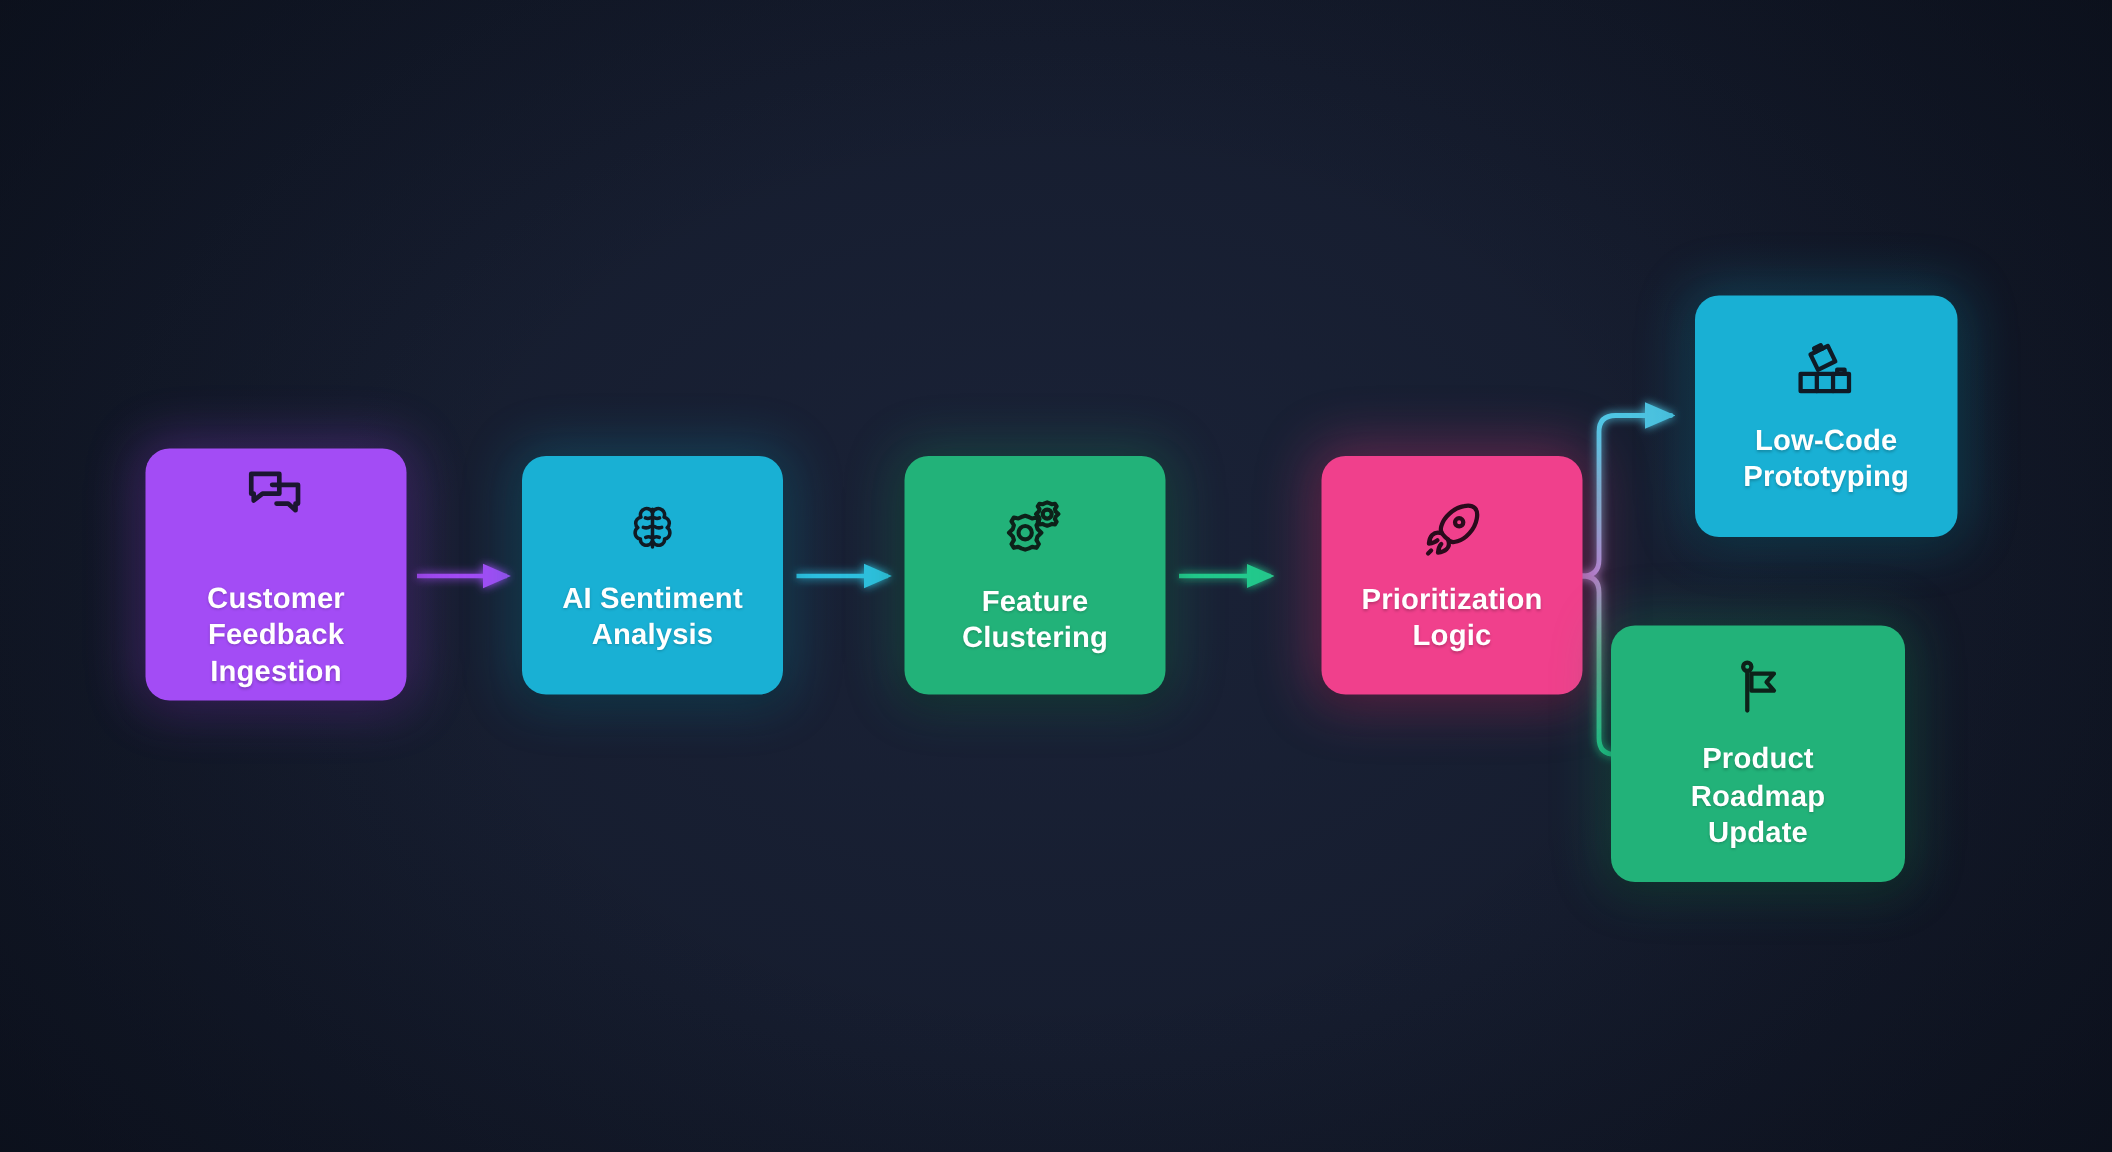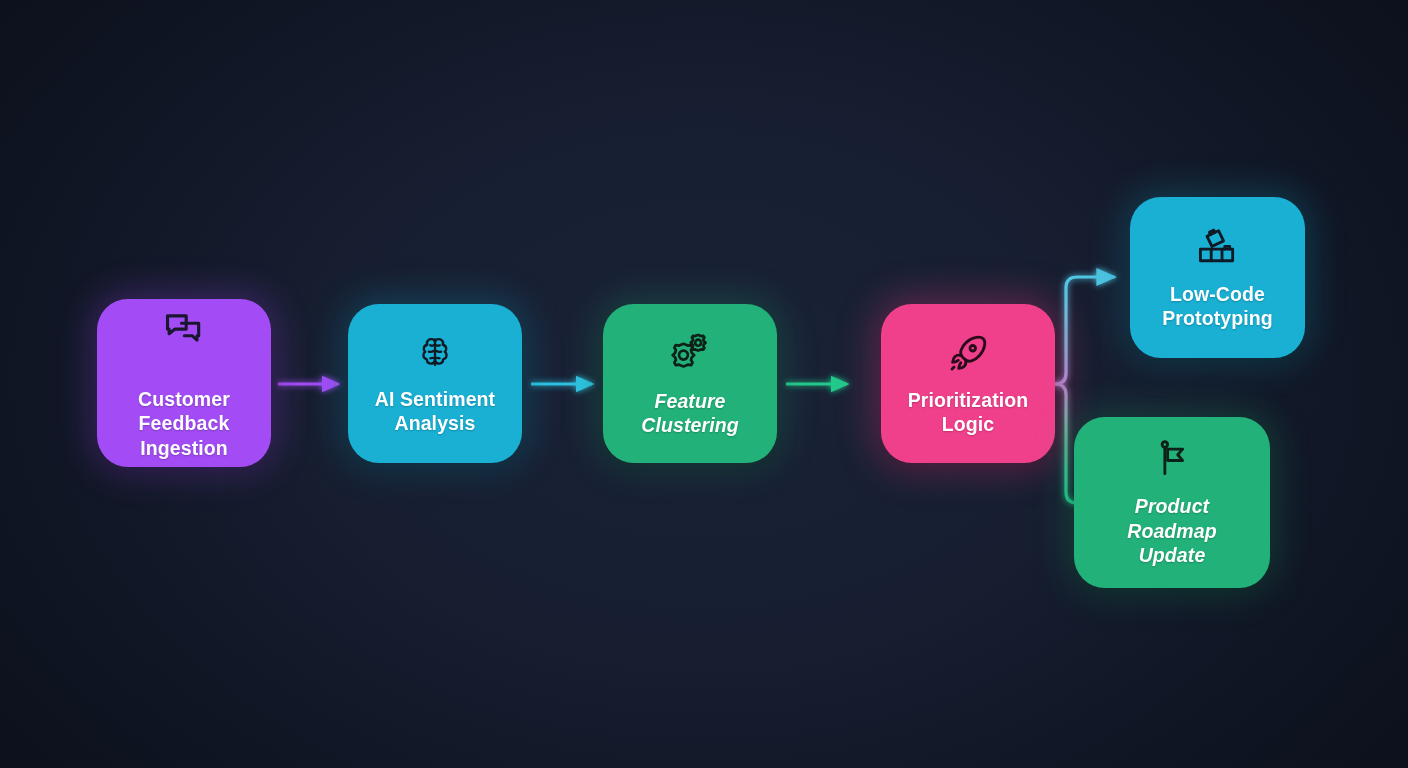--- a/index.html
+++ b/index.html
@@ -18,21 +18,21 @@
   #stage::after{
     content:"";
     position:absolute; inset:0;
     pointer-events:none;
     background:radial-gradient(ellipse 980px 700px at 50% 50%, rgba(0,0,0,0) 40%, rgba(5,8,16,.55) 100%);
   }
   svg.links { position:absolute; left:0; top:0; width:1408px; height:768px; }
 
   .node{
     position:absolute;
-    border-radius:31px;
+    border-radius:16px;
     display:flex;
     flex-direction:column;
     align-items:center;
     justify-content:center;
     color:#fff;
     text-align:center;
     z-index:3;
   }
   .node .ico{
     display:block;
@@ -52,21 +52,21 @@
   
   #n-ingest   { left:97px;  top:299px; width:174px; height:168px;gap:24px; }
   #n-ai       { left:348px; top:304px; width:174px; height:159px; }
   #n-cluster  { left:603px; top:304px; width:174px; height:159px; }
   #n-priority { left:881px; top:304px; width:174px; height:159px; }
   #n-lowcode  { left:1130px;top:197px; width:175px; height:161px; }
   #n-roadmap  { left:1074px;top:417px; width:196px; height:171px; }
 
   .purple { background:#a34cf5; box-shadow:0 0 34px 6px rgba(163,76,245,.30), 0 6px 20px rgba(0,0,0,.35); }
   .cyan   { background:#19b0d4; box-shadow:0 0 34px 6px rgba(25,176,212,.26),  0 6px 20px rgba(0,0,0,.35); }
-  .green  { background:#22b279; box-shadow:0 0 34px 6px rgba(34,178,121,.26),  0 6px 20px rgba(0,0,0,.35);font-style:italic; }
+  .green  { background:#22b279; box-shadow:0 0 34px 6px rgba(34,178,121,.26),  0 6px 20px rgba(0,0,0,.35); }
   .pink   { background:#f0408c; box-shadow:0 0 36px 7px rgba(240,64,140,.34),  0 6px 20px rgba(0,0,0,.35); }
 </style>
 </head>
 <body>
 
 <div id="stage">
 
   <svg class="links" viewBox="0 0 1408 768">
     <defs>
       <marker id="ar-purple" viewBox="0 0 10 10" refX="8.6" refY="5" markerWidth="6.2" markerHeight="6.2" orient="auto-start-reverse">

